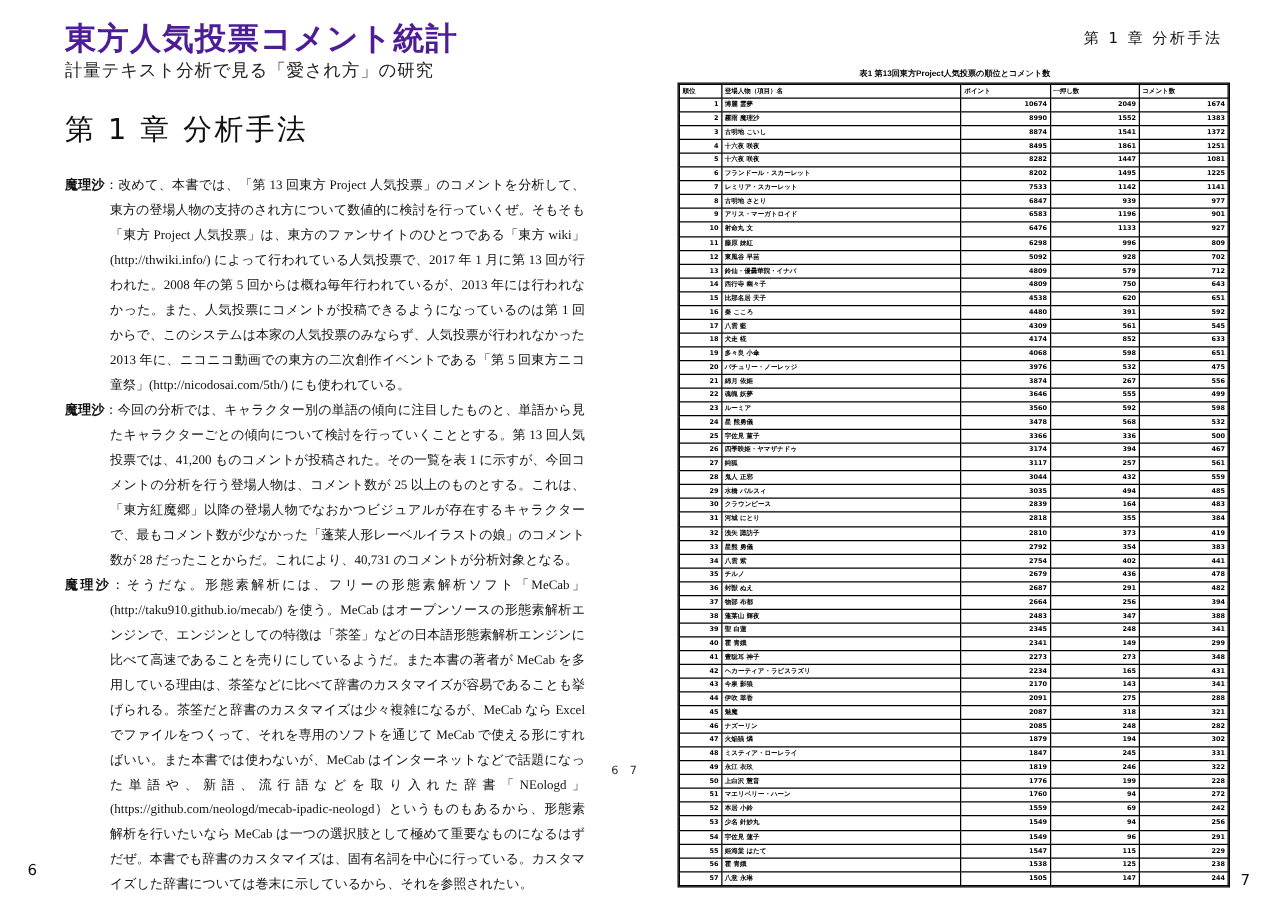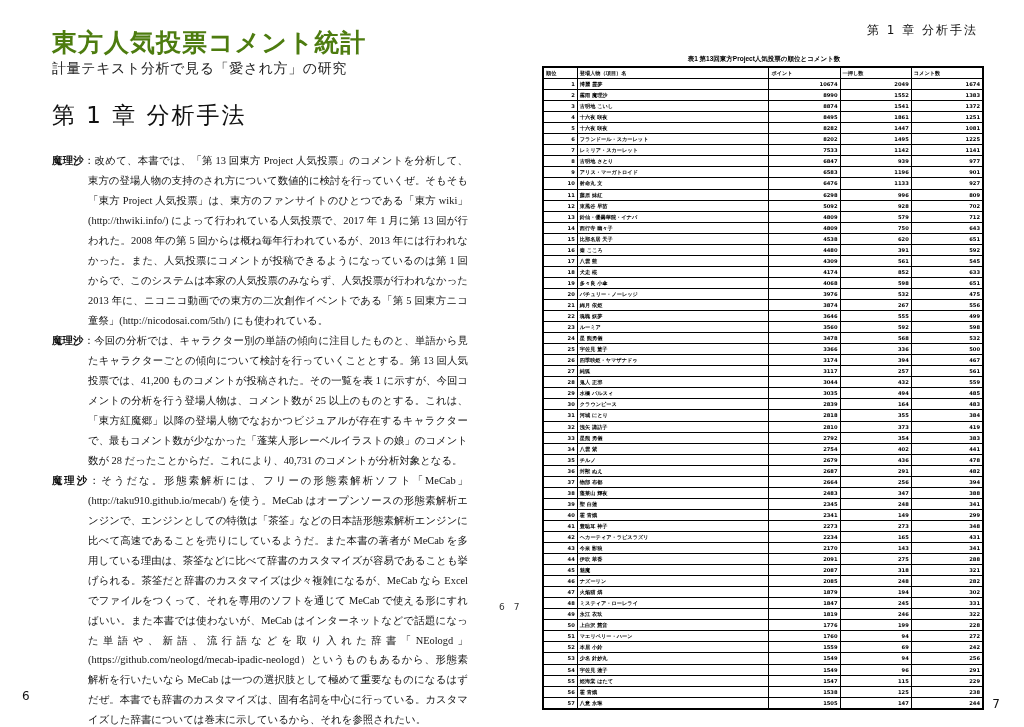--- a/index.html
+++ b/index.html
@@ -13,21 +13,21 @@
   }
   .spread{position:absolute;inset:0;display:flex;}
   .page{position:relative;height:727px;box-sizing:border-box;}
   .page-left{width:512px;padding:18px 44px 0 52px;}
   .page-right{width:512px;padding:18px 40px 0 30px;}
 
   
   .bk-title{
     font-family:"DejaVu Sans","Liberation Sans",sans-serif;
     font-size:25px;font-weight:700;letter-spacing:1px;
-    line-height:1.05;margin:12px 0 4px 0;color:#4d7c0f;
+    line-height:1.05;margin:0 0 4px 0;color:#4c1d95;
   }
   .bk-sub{
     font-family:"DejaVu Sans","Liberation Sans",sans-serif;
     font-size:14px;font-weight:400;letter-spacing:.6px;color:#222;
     margin:0 0 22px 0;
   }
   .chap-title{
     font-family:"DejaVu Sans","Liberation Sans",sans-serif;
     font-size:23px;font-weight:500;letter-spacing:2px;color:#111;
     margin:0 0 20px 0;
@@ -88,23 +88,23 @@
 
   
   .folio{
     position:absolute;
     font-family:"DejaVu Sans","Liberation Sans",sans-serif;
     font-size:12px;color:#111;
   }
   .folio-left{left:22px;bottom:24px;}
   .folio-right{right:24px;bottom:16px;}
   .mid-folios{
-    position:absolute;left:489px;bottom:115px;
-    font-family:"DejaVu Sans","Liberation Sans",sans-serif;
-    font-size:9px;color:#333;letter-spacing:9px;margin-left:10px;
+    position:absolute;left:489px;bottom:105px;
+    font-family:"DejaVu Sans","Liberation Sans",sans-serif;
+    font-size:9px;color:#333;letter-spacing:9px;
   }
 </style>
 </head>
 <body>
 
 <div class="spread">
 
   <div class="page page-left">
 
     <h1 class="bk-title">東方人気投票コメント統計</h1>

